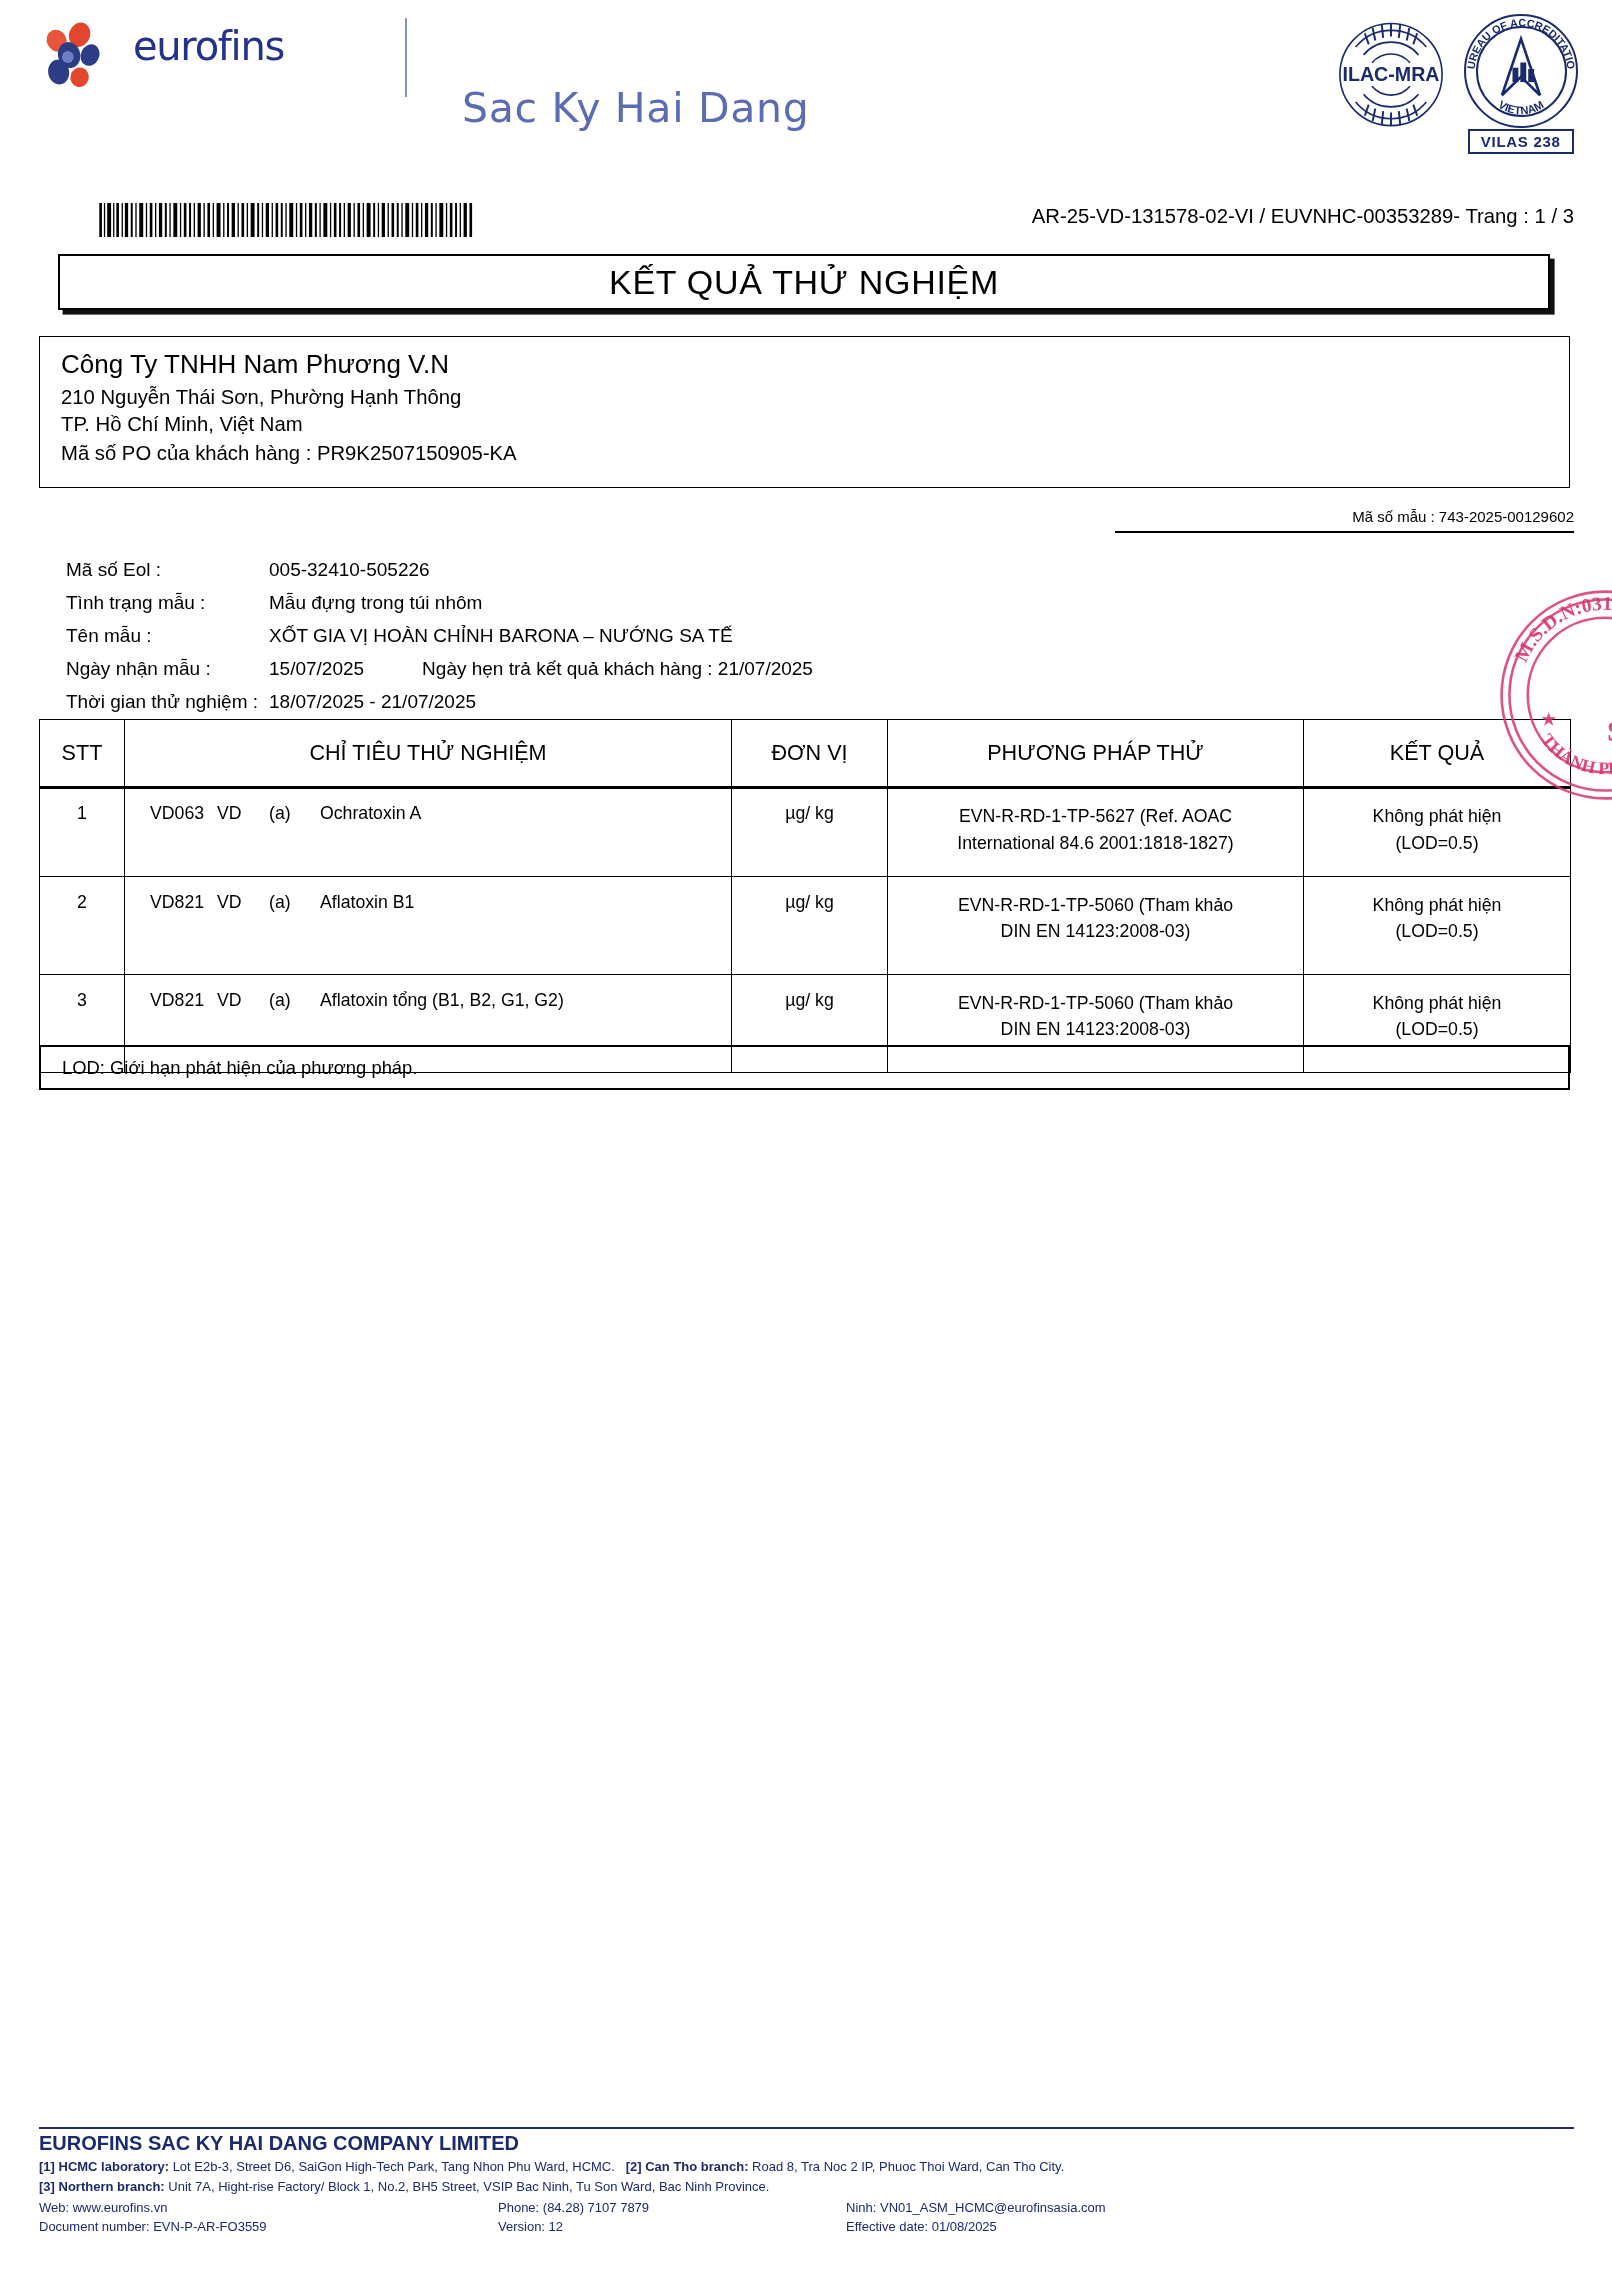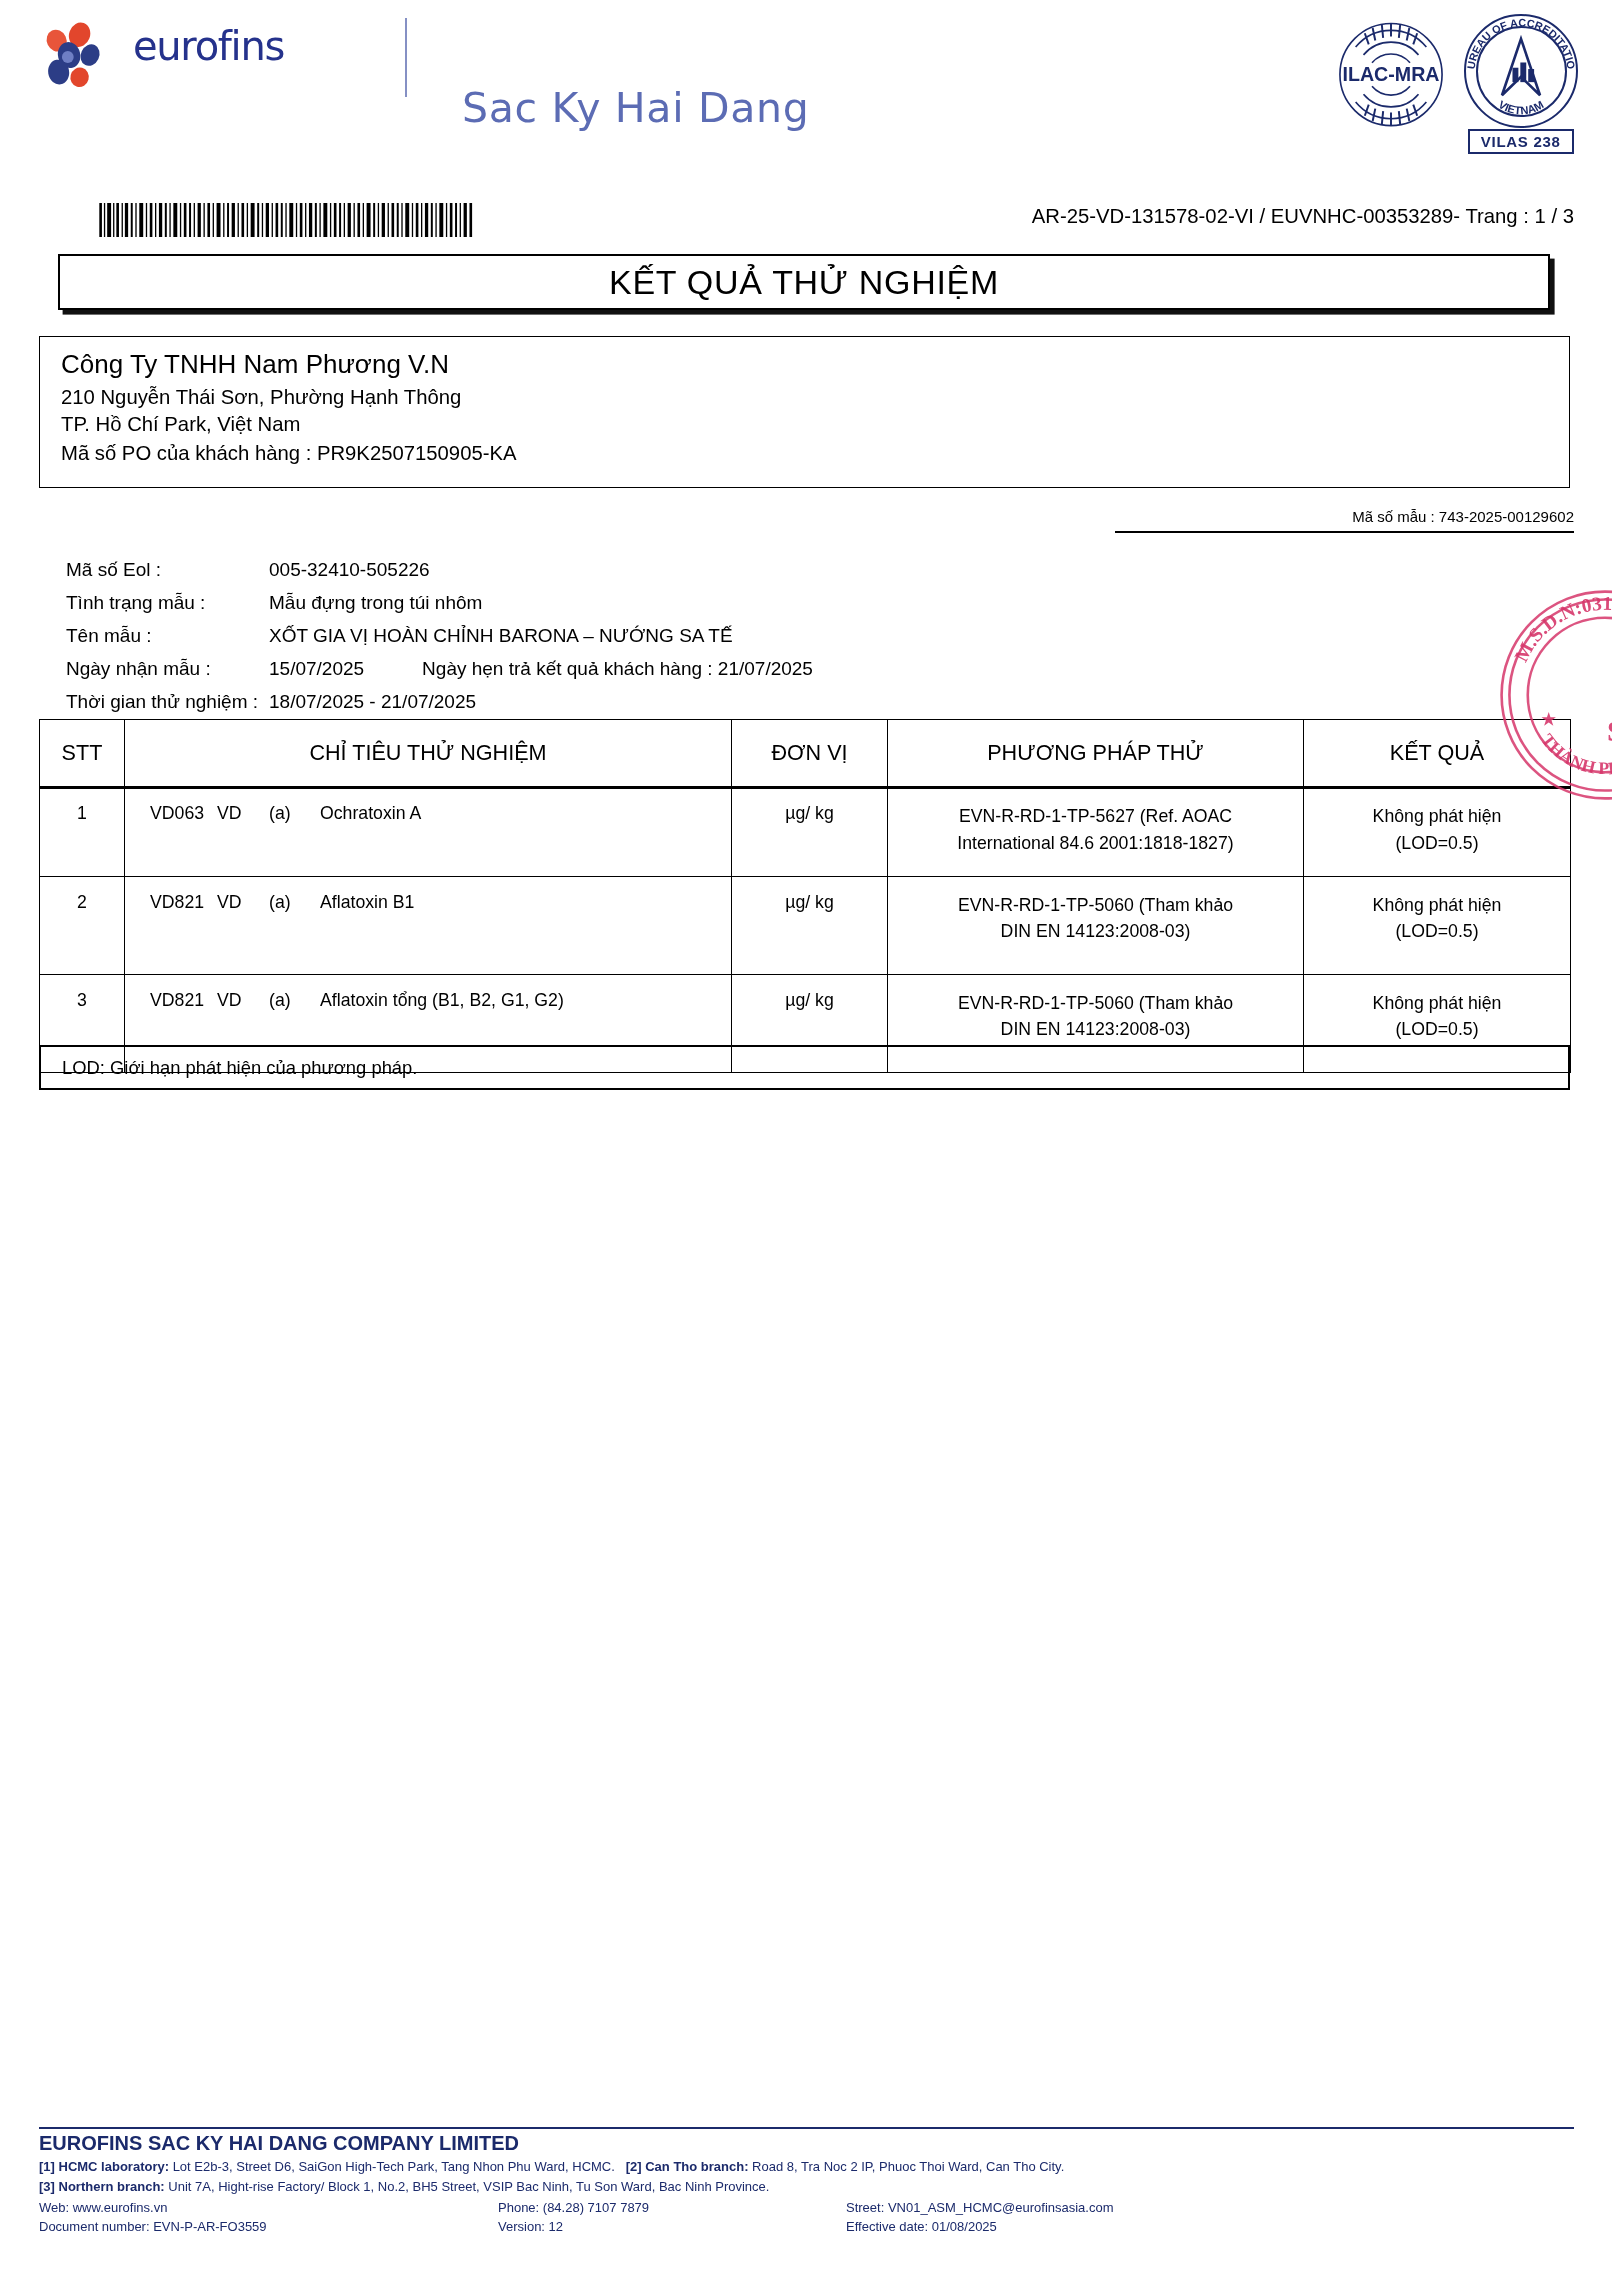--- a/index.html
+++ b/index.html
@@ -421,21 +421,21 @@
 
 <div class="ref-line">AR-25-VD-131578-02-VI / EUVNHC-00353289- Trang : 1 / 3</div>
 
 <div class="title-box">
   <div class="t">KẾT QUẢ THỬ NGHIỆM</div>
 </div>
 
 <div class="cust-box">
   <div class="cust-name">Công Ty TNHH Nam Phương V.N</div>
   <div class="cust-line">210 Nguyễn Thái Sơn, Phường Hạnh Thông</div>
-  <div class="cust-line">TP. Hồ Chí Park, Việt Nam</div>
+  <div class="cust-line">TP. Hồ Chí Minh, Việt Nam</div>
   <div class="cust-po">Mã số PO của khách hàng : PR9K2507150905-KA</div>
 </div>
 
 <div class="ma-so-mau">Mã số mẫu : 743-2025-00129602</div>
 
 <div class="info">
   <div class="row">
     <div class="lbl">Mã số Eol :</div>
     <div class="val">005-32410-505226</div>
   </div>
@@ -581,18 +581,18 @@
   <div class="f-cols">
     <div class="fc1">
       <div class="fl">Web: www.eurofins.vn</div>
       <div class="fl">Document number: EVN-P-AR-FO3559</div>
     </div>
     <div class="fc2">
       <div class="fl">Phone: (84.28) 7107 7879</div>
       <div class="fl">Version: 12</div>
     </div>
     <div class="fc3">
-      <div class="fl">Street: VN01_ASM_HCMC@eurofinsasia.com</div>
+      <div class="fl">Ninh: VN01_ASM_HCMC@eurofinsasia.com</div>
       <div class="fl">Effective date: 01/08/2025</div>
     </div>
   </div>
 </div>
 
 
 </body></html>

